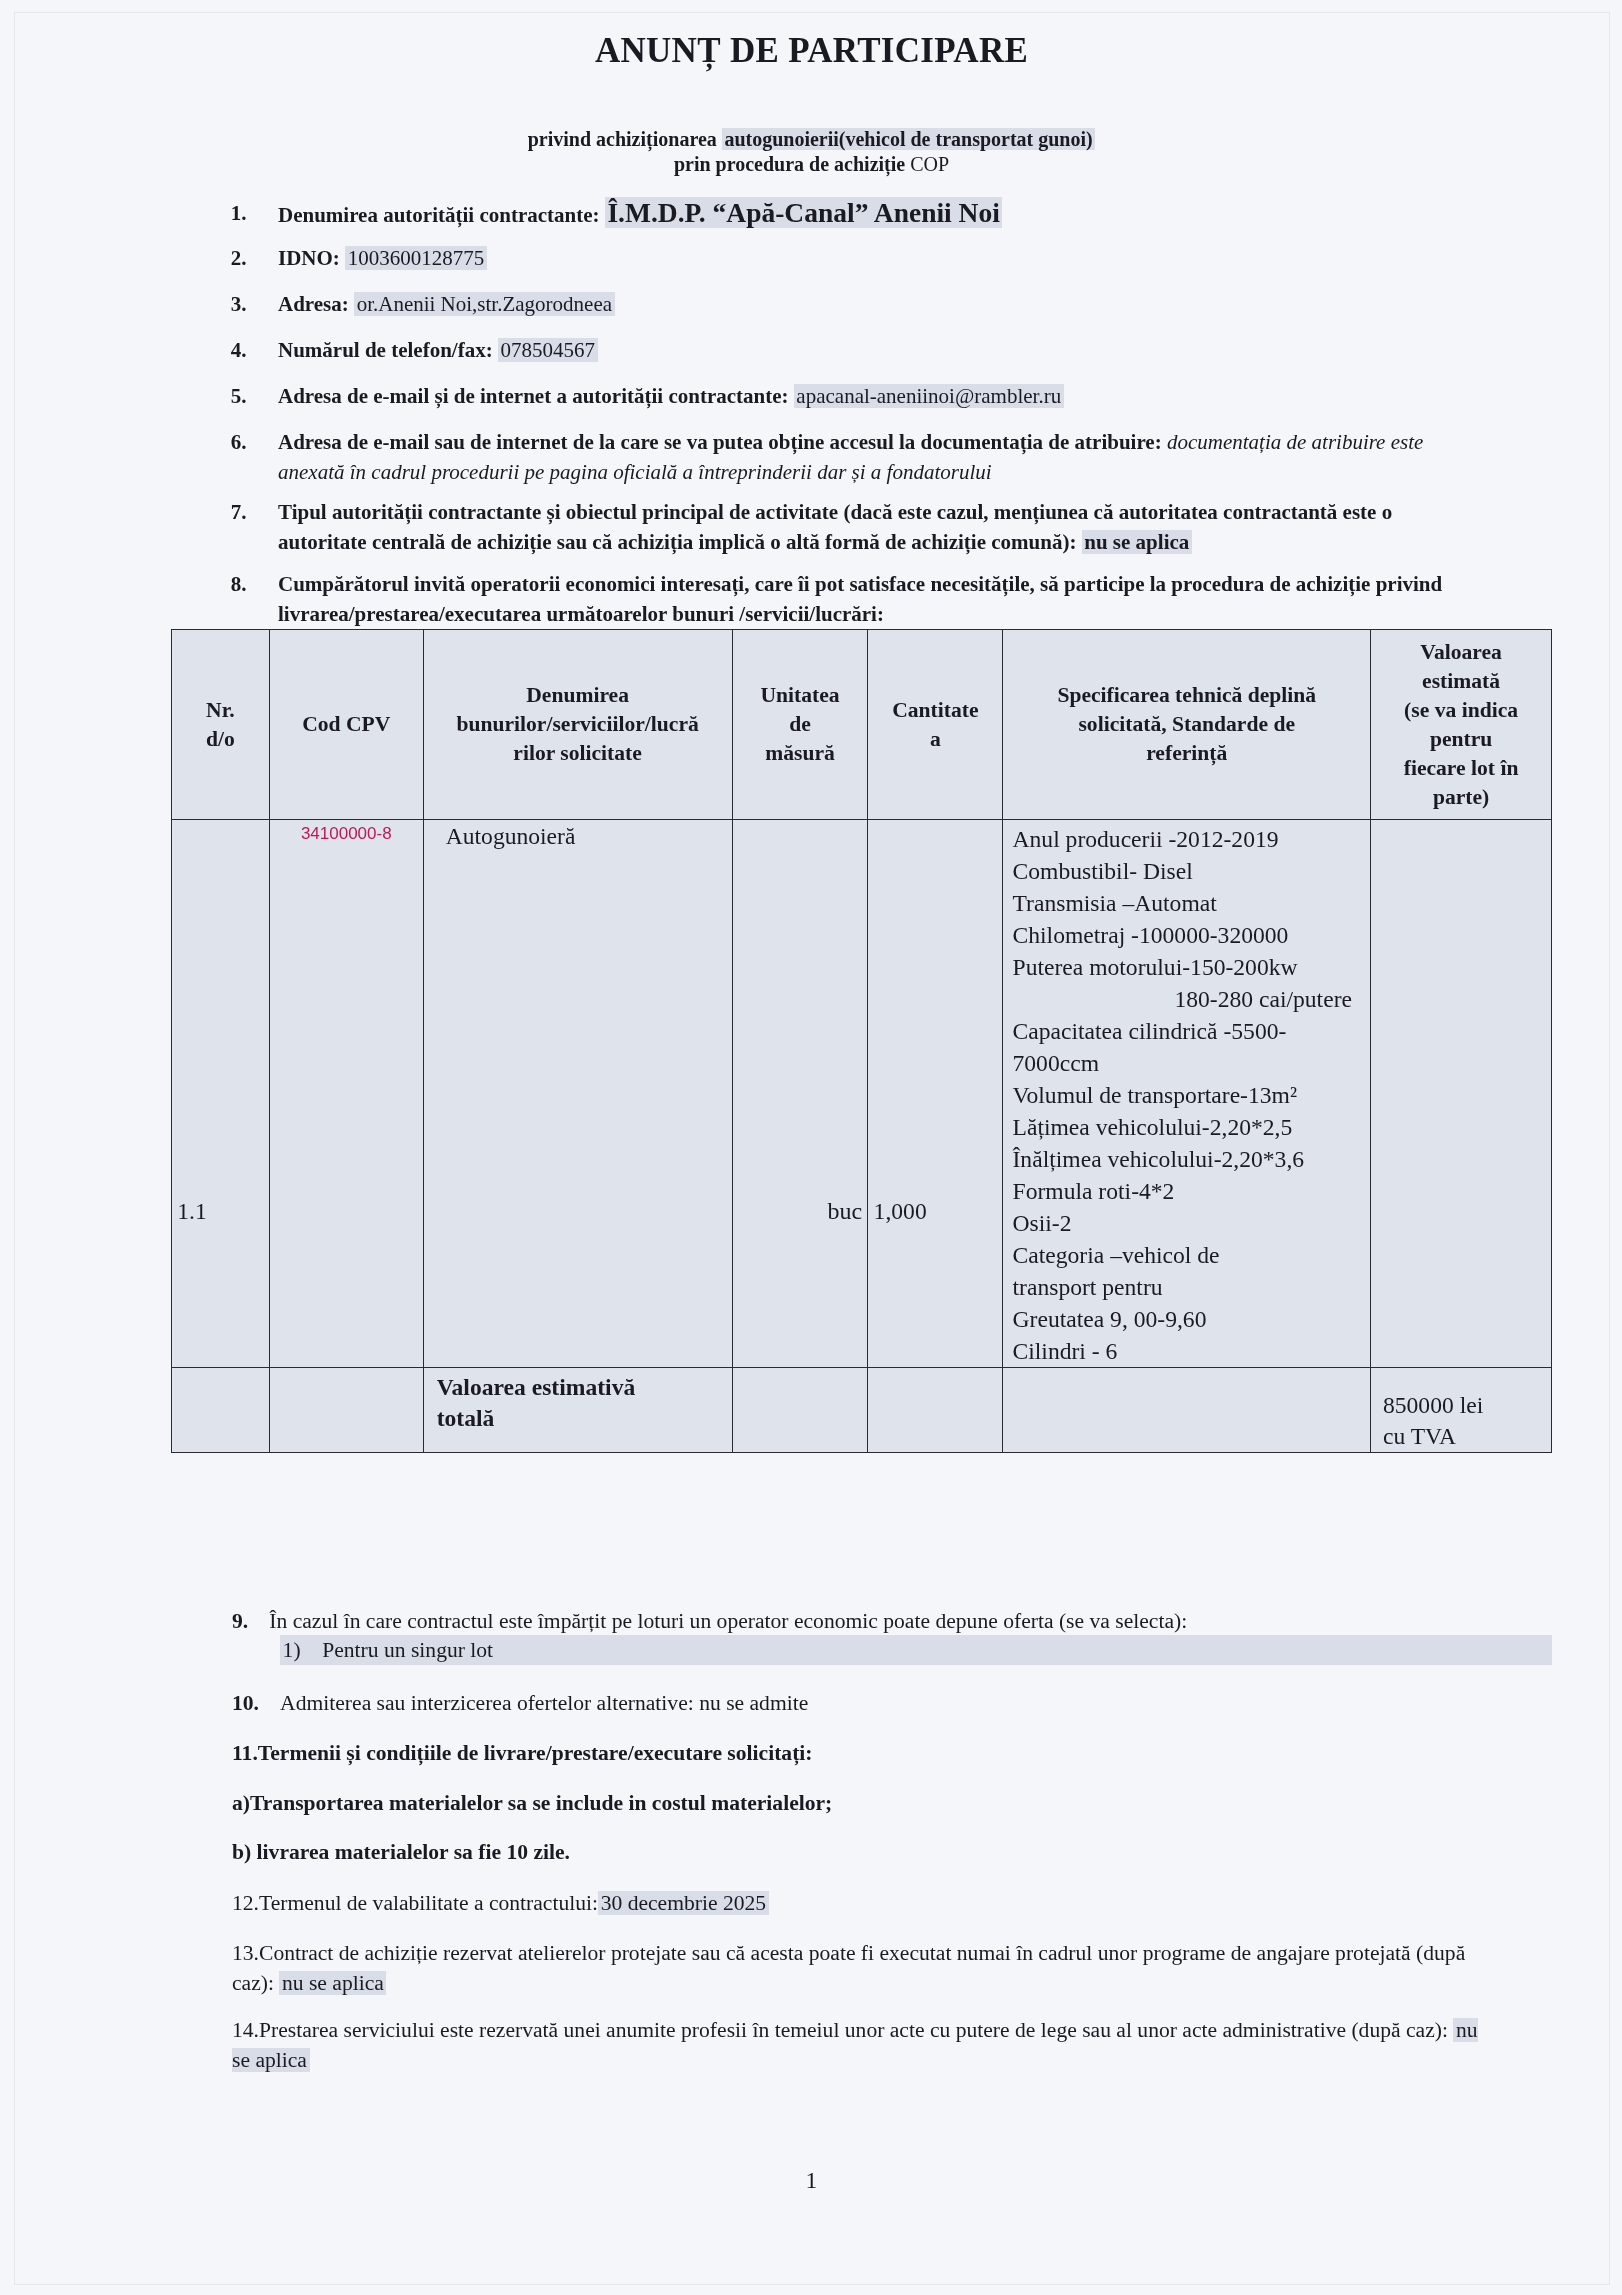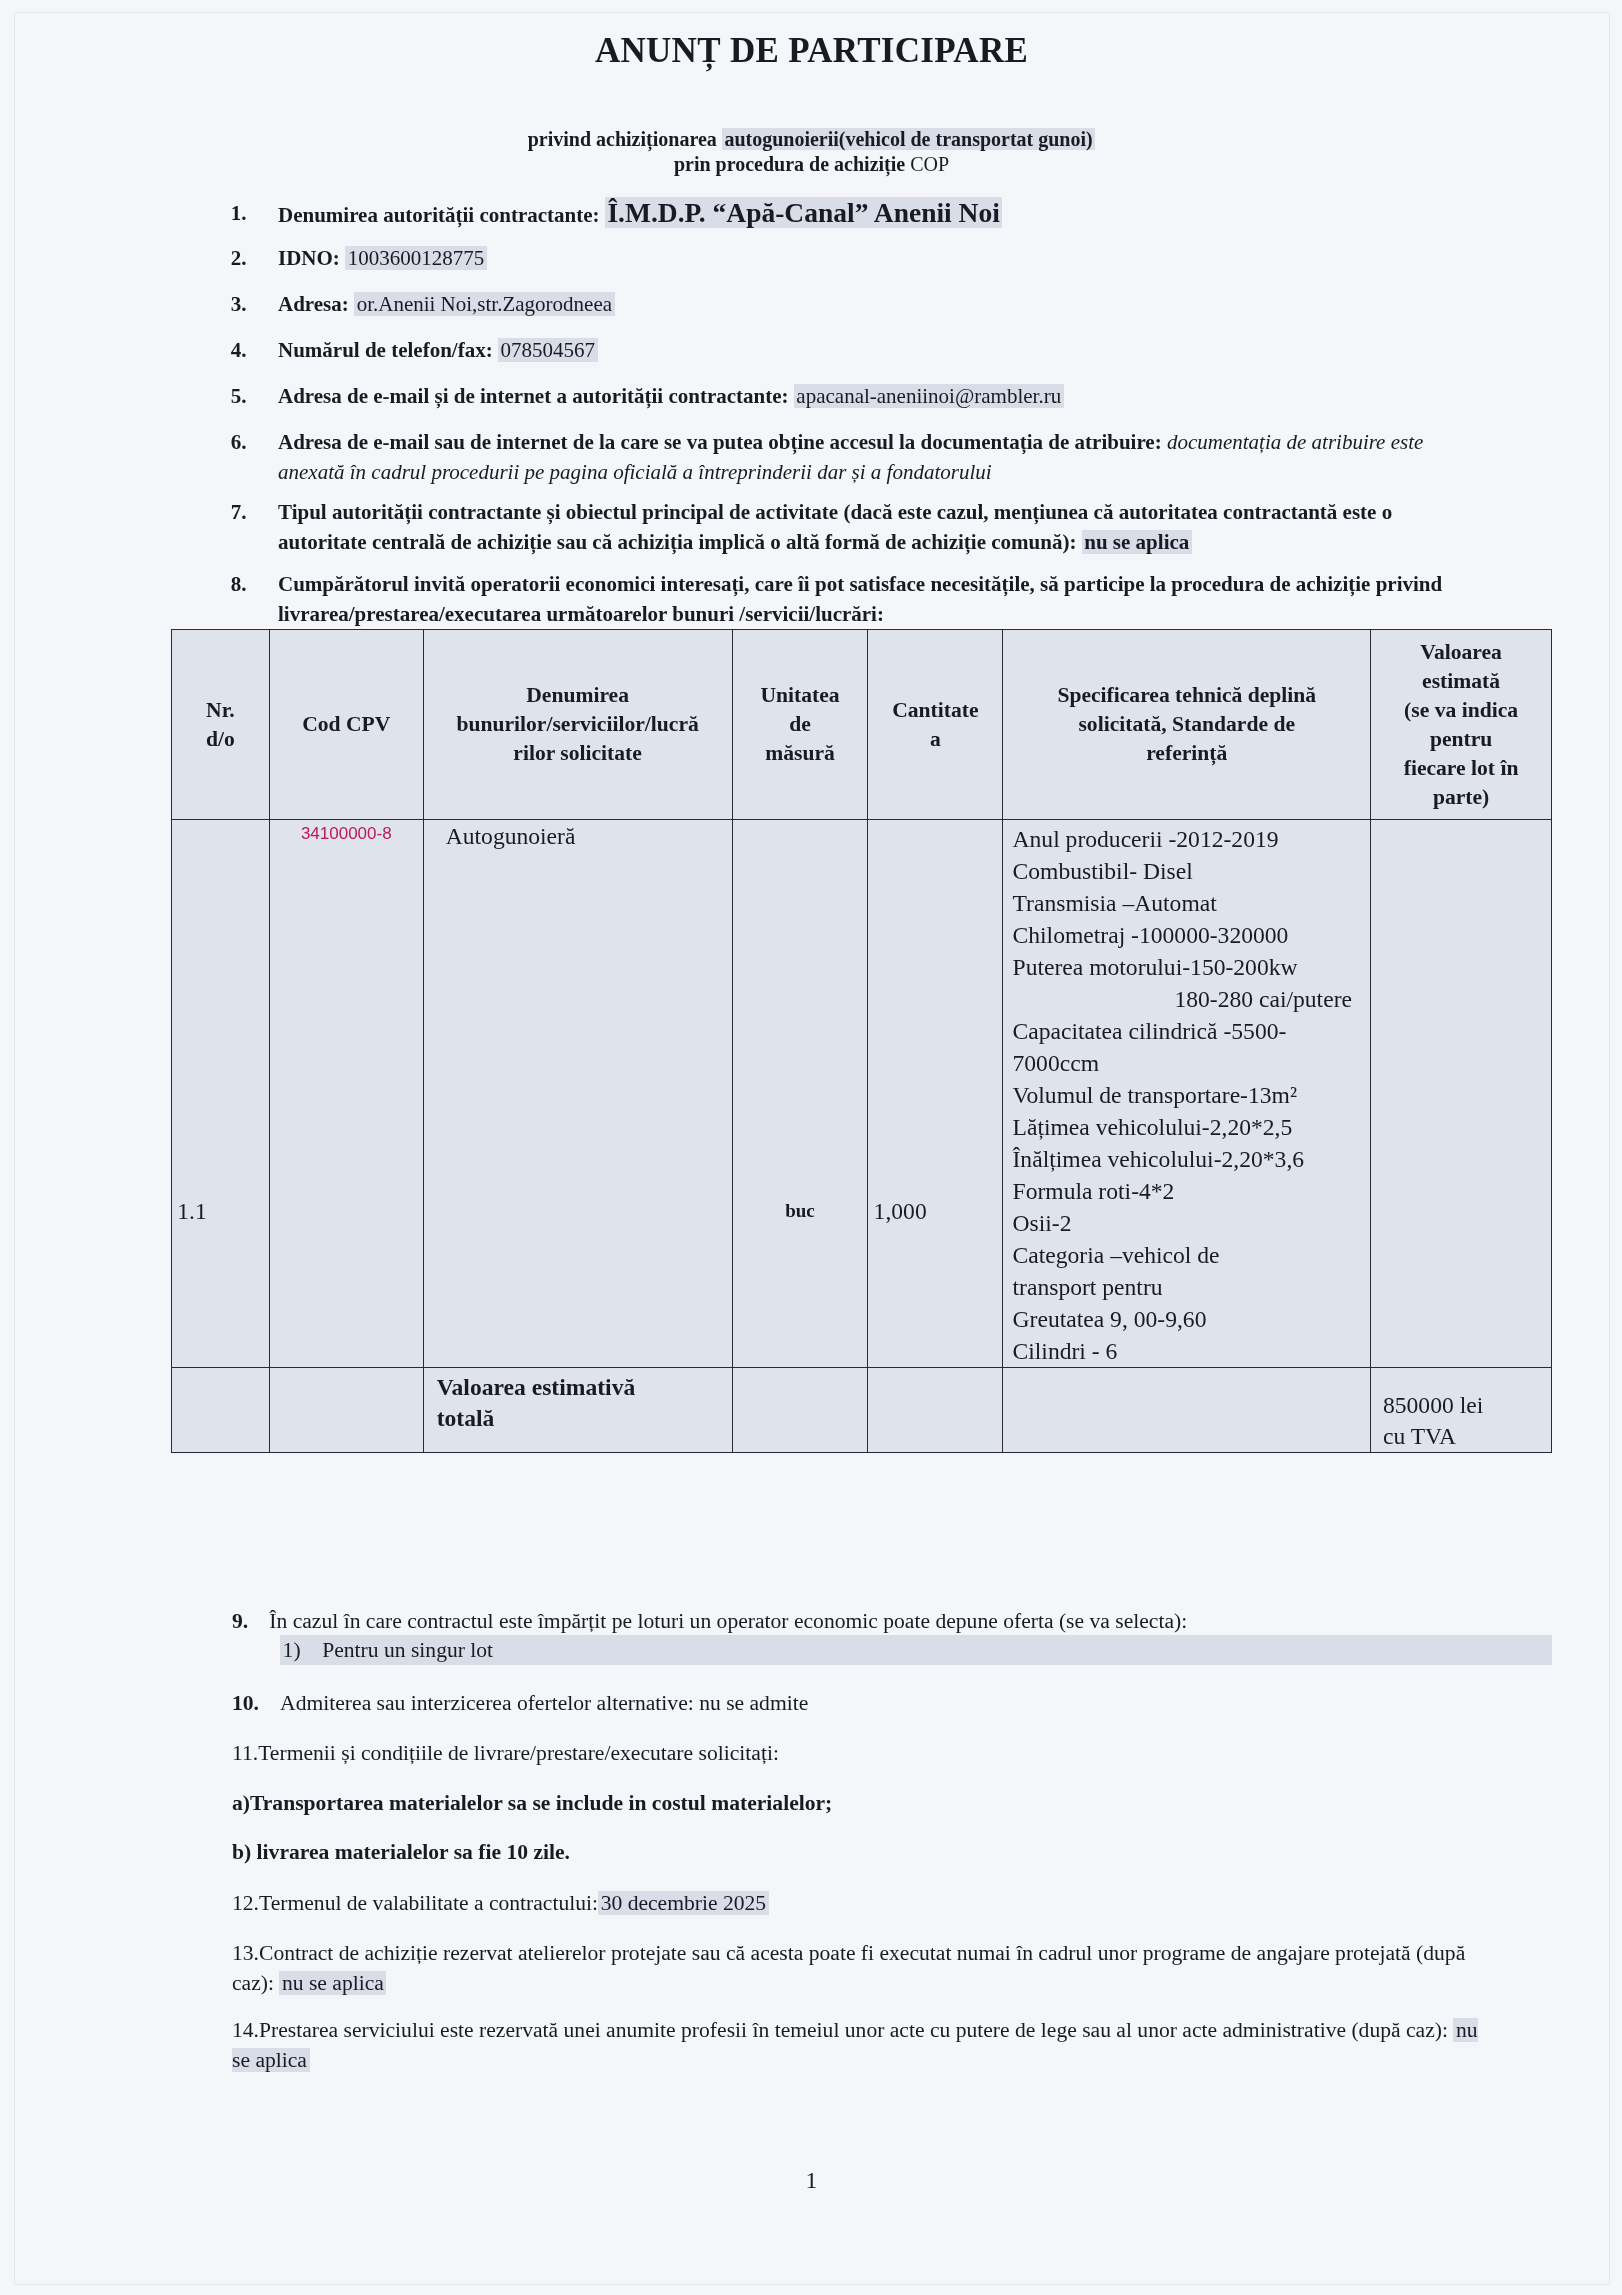--- a/index.html
+++ b/index.html
@@ -131,21 +131,21 @@
           <div>(se va indica</div>
           <div>pentru</div>
           <div>fiecare lot în</div>
           <div>parte)</div>
         </th>
   </tr>
   <tr style="height:543px">
     <td style="vertical-align:middle;font-size:23.6px;padding-top:236px;">1.1</td>
     <td style="vertical-align:top;text-align:center;padding-top:3.9px;" class="cpv">34100000-8</td>
     <td style="vertical-align:top;font-size:23.6px;padding-top:2.6px;padding-left:22px;">Autogunoieră</td>
-    <td style="text-align:center;font-size:19px;padding-top:236px;font-weight:bold;">buc</td>
+    <td style="text-align:right;font-size:24px;padding-top:236px;">buc</td>
     <td style="text-align:left;font-size:23.6px;padding-top:236px;">1,000</td>
     <td style="vertical-align:top;padding-left:9.2px;padding-top:2.6px;">
       <div id="spec-list">
             <div class="spec-line">Anul producerii -2012-2019</div>
             <div class="spec-line">Combustibil- Disel</div>
             <div class="spec-line">Transmisia –Automat</div>
             <div class="spec-line">Chilometraj -100000-320000</div>
             <div class="spec-line">Puterea motorului-150-200kw</div>
             <div class="spec-line" style="text-align: right; padding-right: 13px;">180-280 cai/putere</div>
             <div class="spec-line">Capacitatea cilindrică -5500-</div>
@@ -188,21 +188,21 @@
 <div class="plainitem" style="top:1635px;left:280px;right:71px;">
   <div class="hl" style="white-space:pre;">1)    Pentru un singur lot</div>
 </div>
 
 <div class="plainitem" style="top:1688px;">
   <span style="font-weight:bold;">10.</span>
   <span style="margin-left:15.7px;">Admiterea sau interzicerea ofertelor alternative:</span>
   <span>nu se admite</span>
 </div>
 
-<div class="plainitem" style="top:1738px;font-weight:normal;">11.Termenii și condițiile de livrare/prestare/executare solicitați:</div>
+<div class="plainitem" style="top:1738px;font-weight:bold;">11.Termenii și condițiile de livrare/prestare/executare solicitați:</div>
 <div class="plainitem" style="top:1788px;font-weight:bold;">a)Transportarea materialelor  sa se include in costul materialelor;</div>
 <div class="plainitem" style="top:1837px;font-weight:bold;">b) livrarea materialelor  sa fie 10 zile.</div>
 
 <div class="plainitem" style="top:1888px;">
   <span>12.Termenul de valabilitate a contractului:</span><span class="hl">30 decembrie 2025</span>
 </div>
 
 <div class="plainitem" style="top:1938px;">
   <span>13.Contract de achiziție rezervat atelierelor protejate sau că acesta poate fi executat numai în cadrul unor programe de angajare protejată (după caz):</span> <span class="hl">nu se aplica</span>
 </div>

